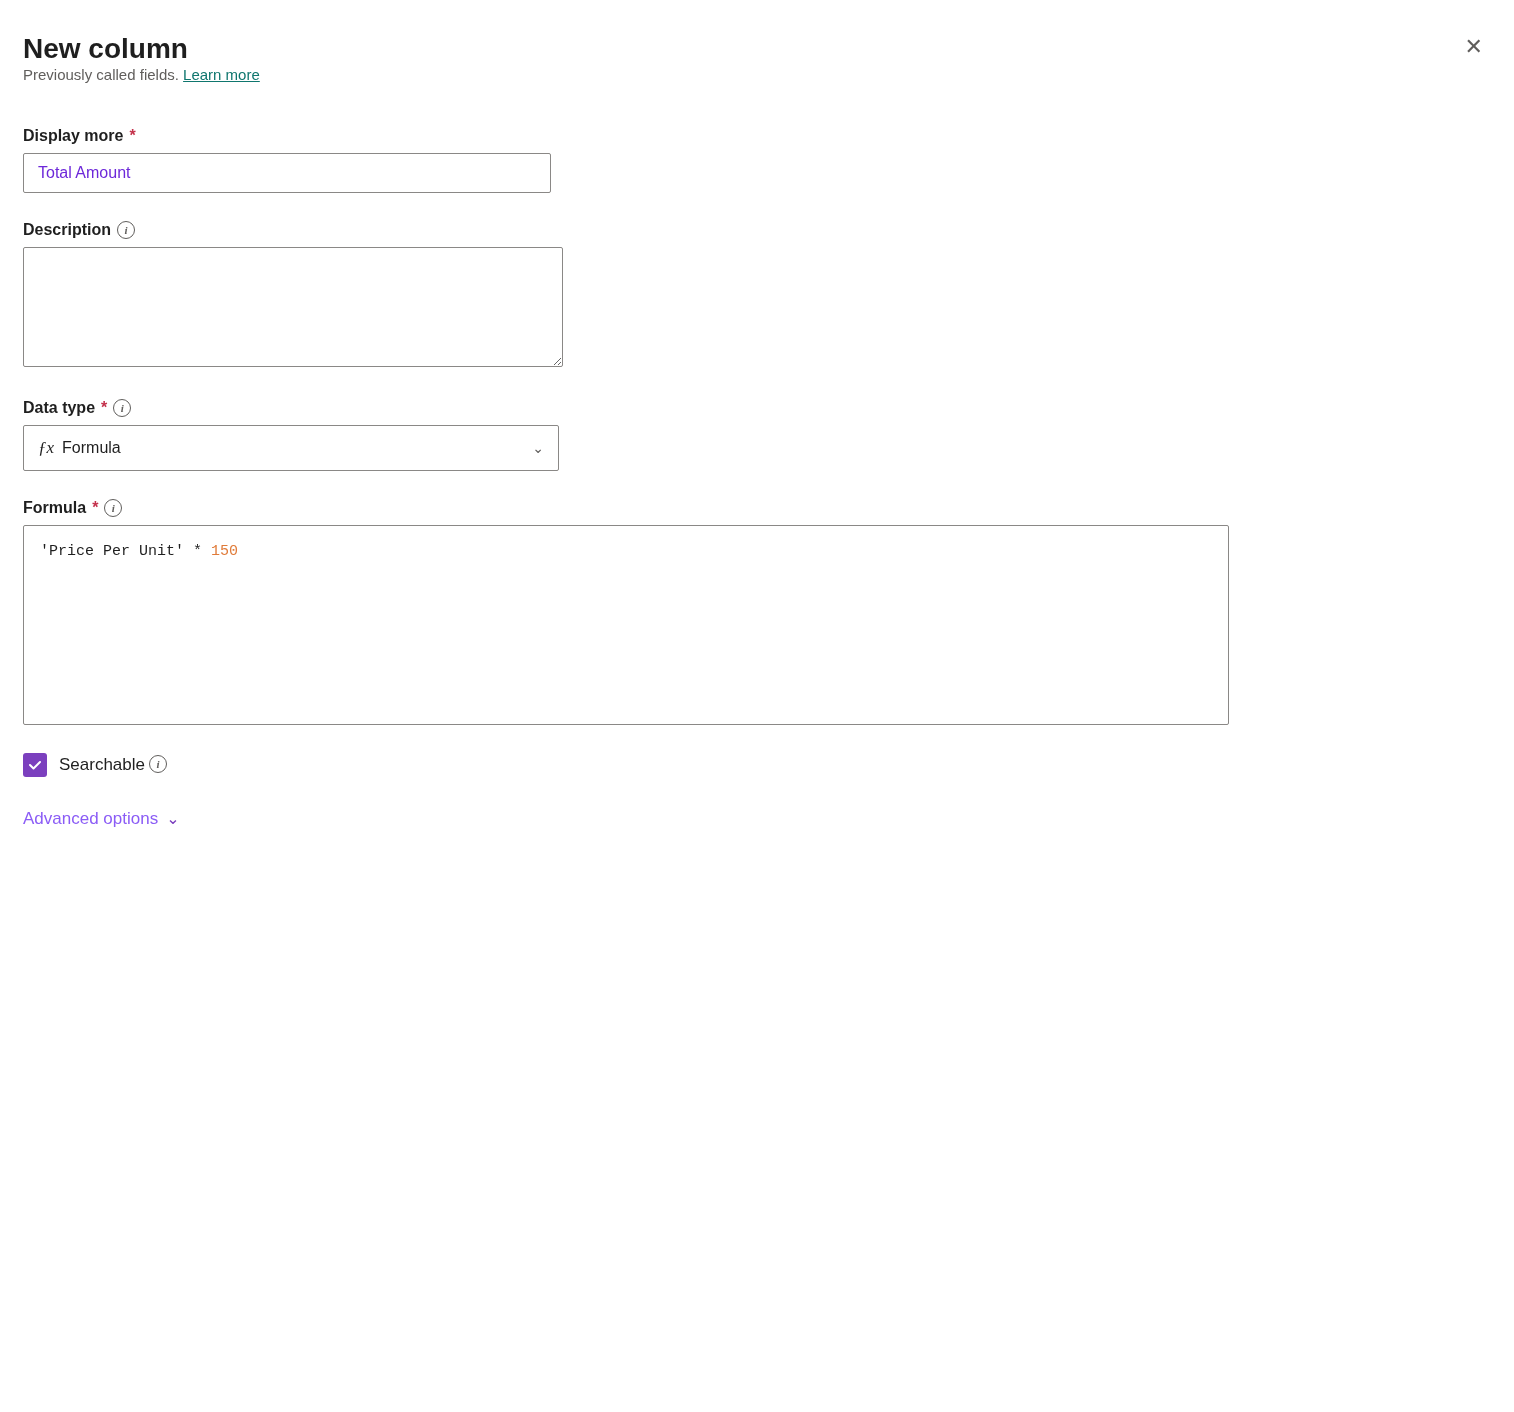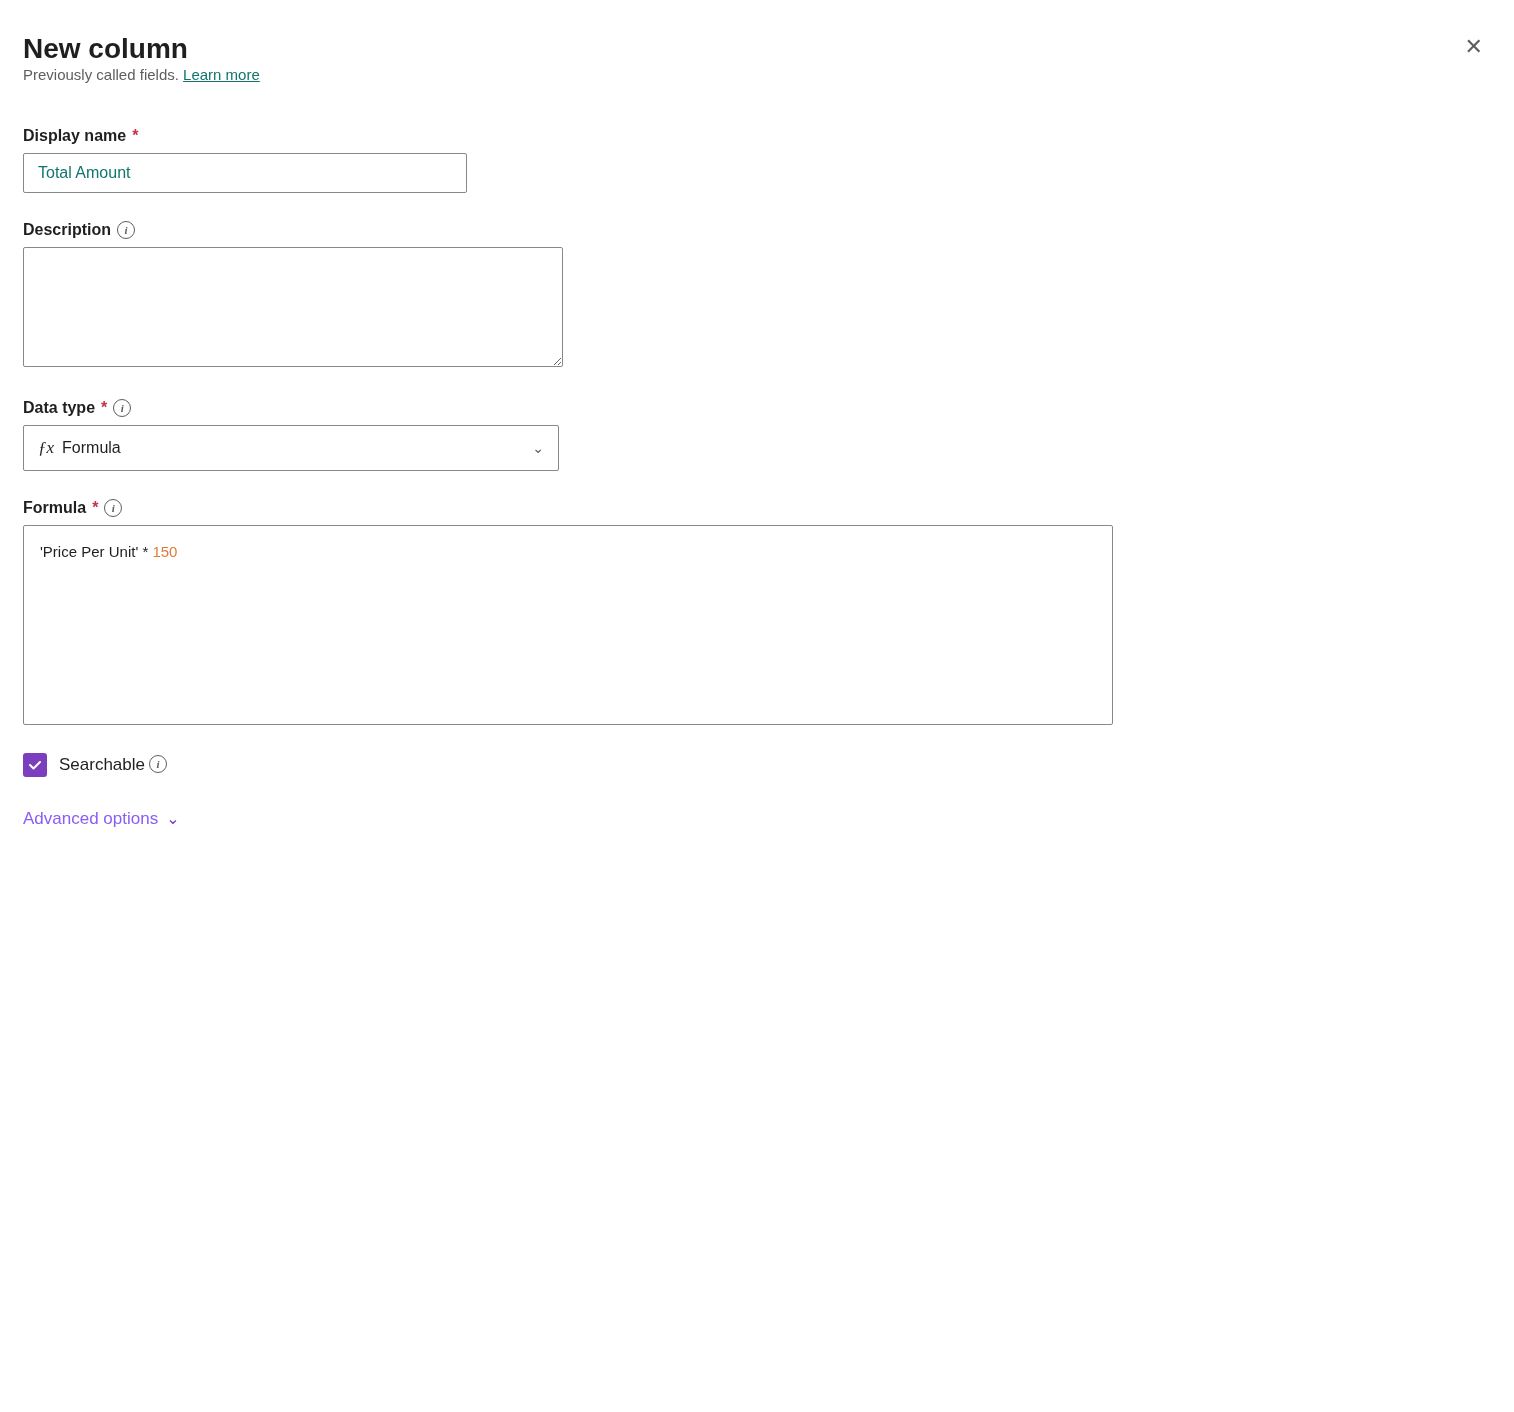--- a/index.html
+++ b/index.html
@@ -87,26 +87,26 @@
       border-radius: 50%;
       font-size: 11px;
       color: #605e5c;
       cursor: pointer;
       font-weight: 600;
       font-style: italic;
       font-family: Georgia, serif;
     }
 
     .form-input {
-      width: 444px;
+      width: 528px;
       border: 1.5px solid #8a8886;
       border-radius: 2px;
       padding: 10px 14px;
       font-size: 16px;
-      color: #0f766e;
+      color: #6d28d9;
       font-family: inherit;
       outline: none;
     }
 
     .form-textarea {
       width: 540px;
       height: 120px;
       border: 1.5px solid #8a8886;
       border-radius: 2px;
       padding: 10px 14px;
@@ -140,27 +140,27 @@
     }
 
     .fx-icon {
       font-style: italic;
       font-family: Georgia, 'Times New Roman', serif;
       font-size: 17px;
       color: #1f1f1f;
     }
 
     .formula-content {
-      width: 1090px;
+      width: 1206px;
       min-height: 200px;
       border: 1.5px solid #8a8886;
       border-radius: 2px;
       padding: 14px 16px;
       font-size: 15px;
-      font-family: Liberation Sans, sans-serif;
+      font-family: Liberation Mono, monospace;
       background: #fff;
       position: relative;
       line-height: 1.6;
     }
 
     .formula-text-string {
       color: #1f1f1f;
     }
 
     .formula-text-number {
@@ -233,21 +233,21 @@
       <p class="panel-subtitle">
         <span>Previously called fields.</span>
         <a class="learn-more-link">Learn more</a>
       </p>
     </div>
     <button class="close-button">✕</button>
   </div>
 
   <div class="form-group">
     <div class="form-label">
-      <span>Display name</span>
+      <span>Display more</span>
       <span class="required-star">*</span>
     </div>
     <input type="text" class="form-input" value="Total Amount" style="">
   </div>
 
   <div class="form-group">
     <div class="form-label">
       <span>Description</span>
       <span class="info-icon" title="Info">i</span>
     </div>

